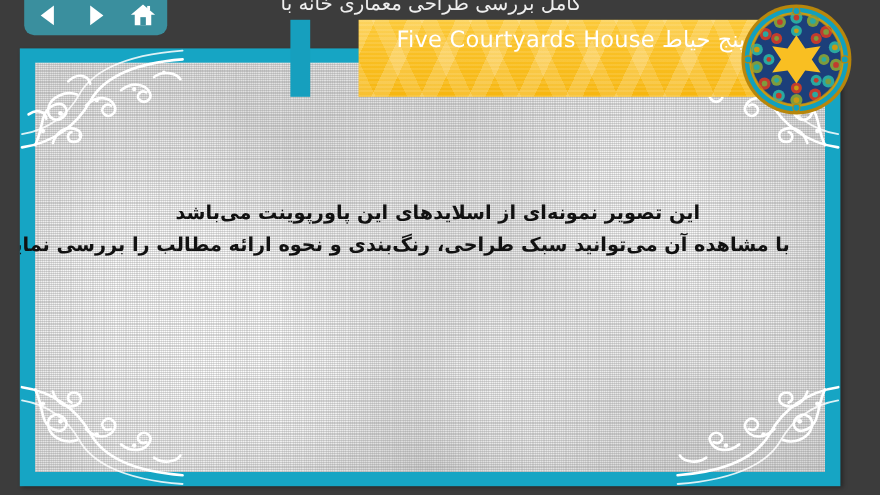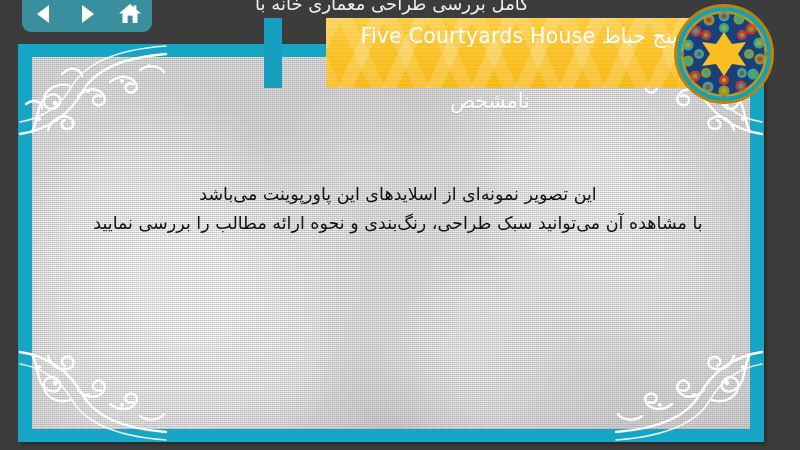--- a/index.html
+++ b/index.html
@@ -113,21 +113,21 @@
   .medallion{position:absolute;left:672px;top:2px;width:104px;height:104px;z-index:36;}
   .medallion svg{display:block;}
 
   
   .body-copy{
     position:absolute;left:60px;top:136px;width:640px;
     direction:rtl;text-align:center;
     color:#111;font-size:17.5px;line-height:29px;
     z-index:20;white-space:nowrap;
   }
-  .body-copy div{font-weight:400;}
+  .body-copy div{font-weight:700;}
 </style>
 </head>
 <body>
 
 <div class="stage">
 
   <div class="slide">
     <div class="slide-inner">
       <div class="halftone"></div>
     </div>
@@ -226,21 +226,20 @@
   <div class="banner">
     <div class="banner-accent"></div>
     <div class="banner-body">
       <div class="banner-chevrons"></div>
       <div class="banner-lines">
         <div>پنج حیاط Five Courtyards House</div>
       </div>
     </div>
   </div>
 
-  <div class="subtitle">نامشخص</div>
 
   <div class="medallion">
     <svg viewBox="0 0 104 104" xmlns="http://www.w3.org/2000/svg">
       <circle cx="52" cy="52" r="50" fill="#b8860b"></circle>
       <circle cx="52" cy="52" r="47" fill="#12a0bd"></circle>
       <circle cx="52" cy="52" r="43" fill="#c99a12"></circle>
       <circle cx="52" cy="52" r="41" fill="#1c3f7a"></circle>
       <g>
         <circle cx="52" cy="14" r="5.5" fill="#2aa9a0"></circle>
           <circle cx="52" cy="14" r="2.6" fill="#c23b2e"></circle>

